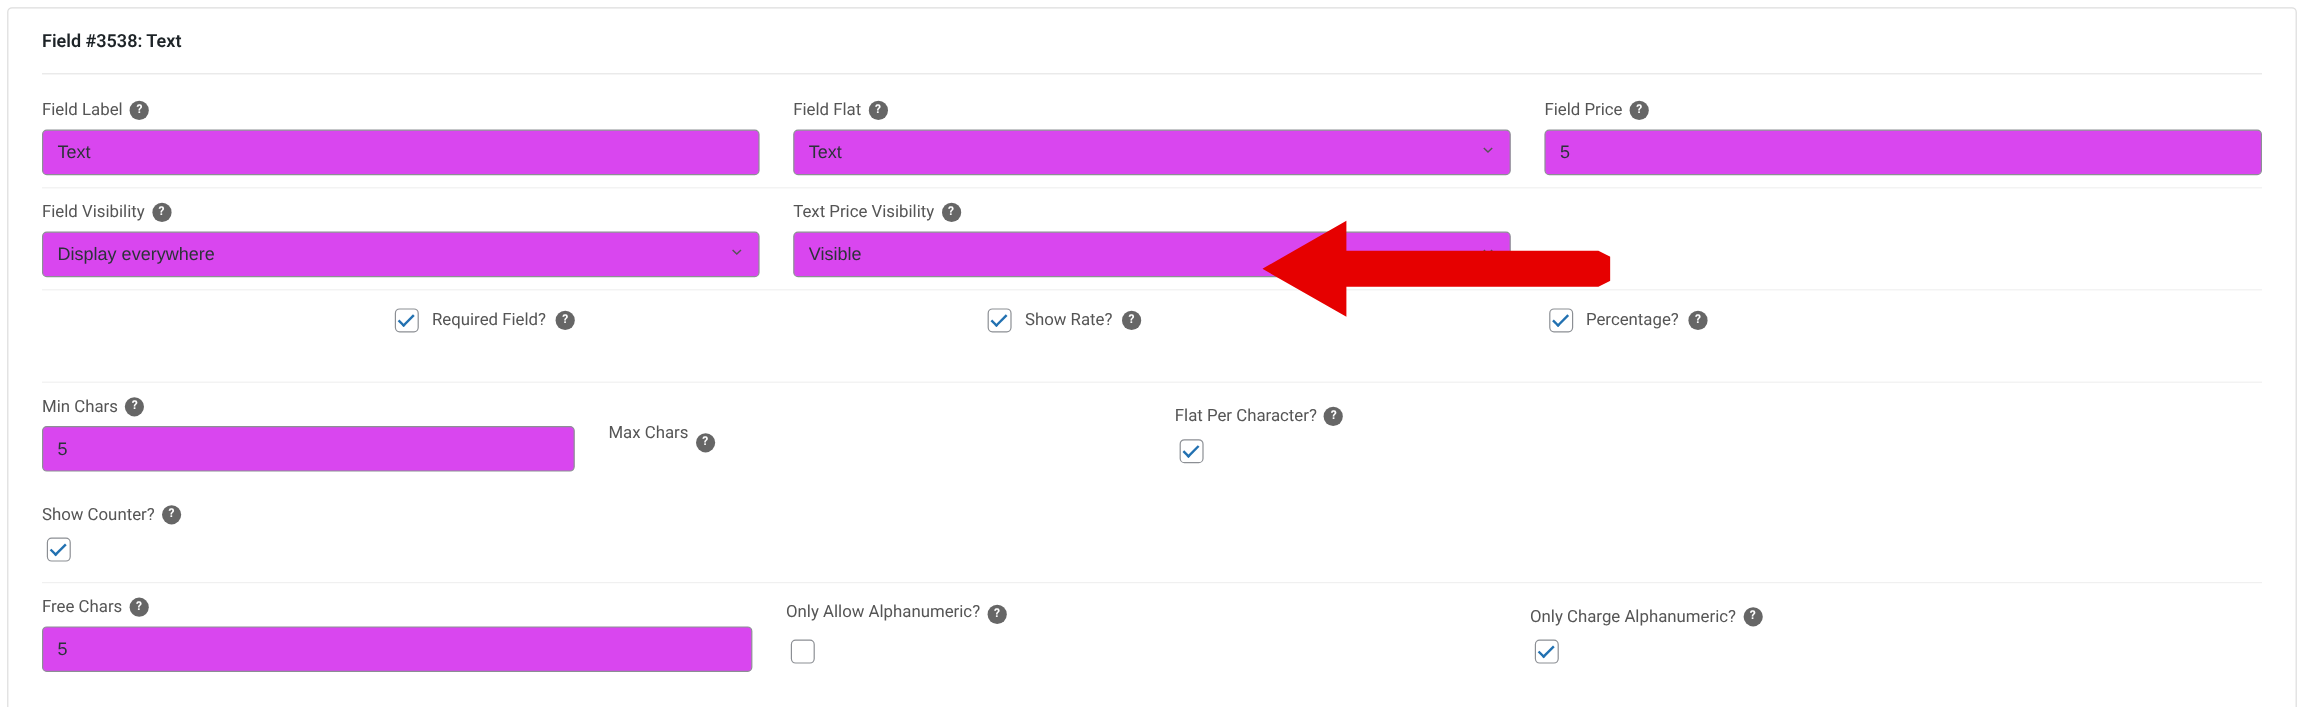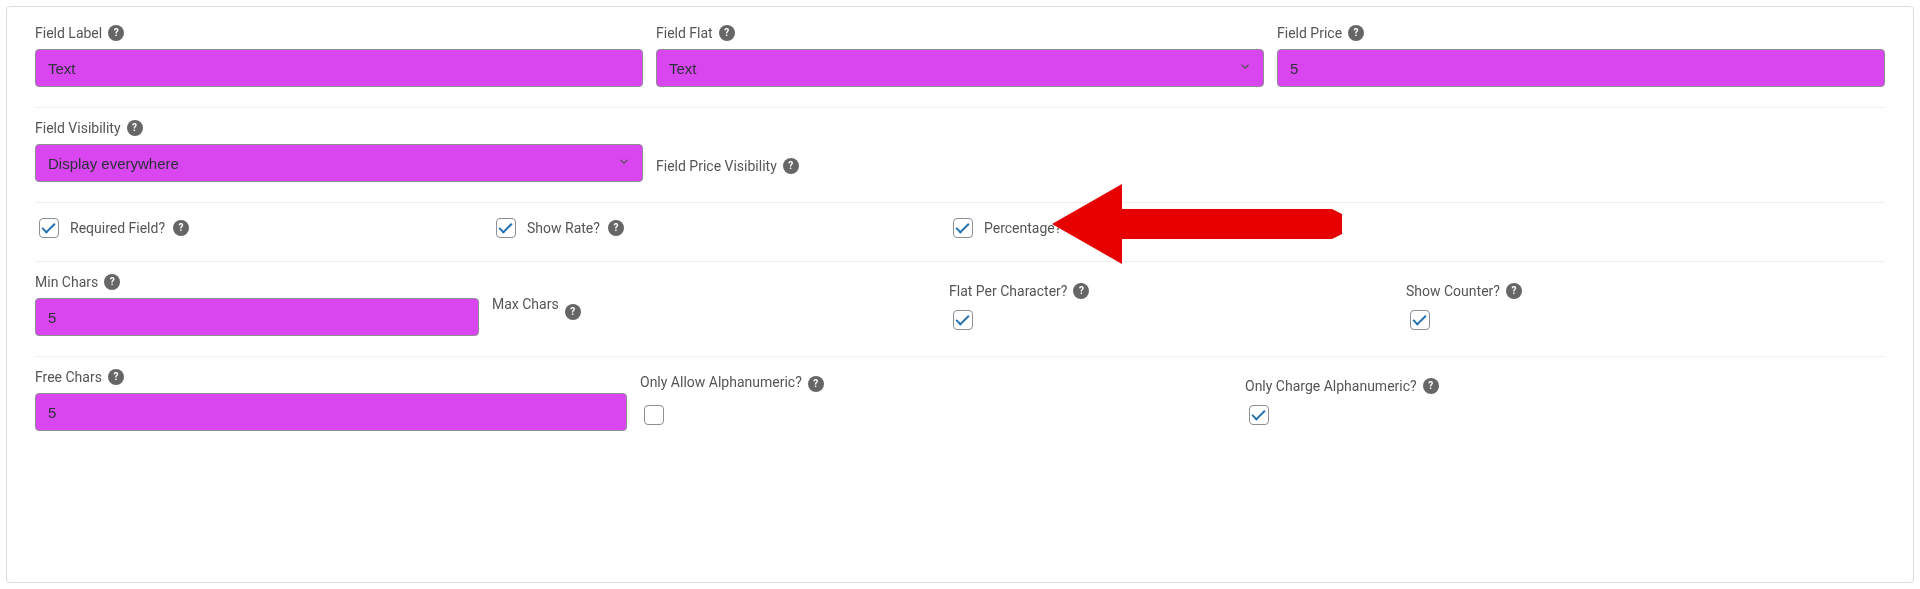--- a/index.html
+++ b/index.html
@@ -23,30 +23,30 @@
   .panel-title {
     font-weight: 600;
     font-size: 15px;
     color: #1d2327;
     padding-bottom: 18px;
     border-bottom: 1px solid #e5e5e5;
     margin-bottom: 22px;
   }
   .row {
     display: flex;
-    gap: 13px;
+    gap: 28px;
     margin-bottom: 12px;
-    padding-bottom: 20px;
+    padding-bottom: 10px;
     border-bottom: 1px solid #f0f0f0;
     align-items: flex-end;
     flex-wrap: wrap;
   }
   .row.no-border { border-bottom: none; }
   .col { flex: 1 1 0; min-width: 180px; }
-  .col-fixed-quarter { flex: 0 0 24%; }
+  .col-fixed-quarter { flex: 0 0 24%; justify-content: flex-end; }
   .label {
     display: block;
     font-size: 14px;
     color: #555;
     margin-bottom: 8px;
   }
   .label-row {
     display: flex;
     align-items: center;
     gap: 6px;
@@ -135,20 +135,21 @@
     left: 1045px;
     top: 172px;
     pointer-events: none;
   }
 </style>
 </head>
 <body>
 
 <div class="panel">
 
+  <div class="panel-title">Field #3538: Text</div>
 
   <div class="row">
 
     <div class="col">
       <div class="label-row">
         <span class="label" style="margin-bottom:0">Field Label</span>
         <span class="help-icon">?</span>
       </div>
       <input type="text" value="Text" style="">
     </div>
@@ -189,22 +190,30 @@
         <span class="chev">
           <svg width="14" height="14" viewBox="0 0 24 24" fill="none" stroke="currentColor" stroke-width="2">
               <polyline points="6 9 12 15 18 9"></polyline>
             </svg>
         </span>
       </div>
     </div>
 
     <div class="col">
       <div class="label-row">
-        <span class="label" style="margin-bottom:0">Field Price Visibility</span>
-        <span class="help-icon">?</span>
+        <span class="label" style="margin-bottom:0">Text Price Visibility</span>
+        <span class="help-icon">?</span>
+      </div>
+      <div class="select-wrap">
+        <input type="text" class="select" readonly="" value="Visible" style="">
+        <span class="chev">
+          <svg width="14" height="14" viewBox="0 0 24 24" fill="none" stroke="currentColor" stroke-width="2">
+              <polyline points="6 9 12 15 18 9"></polyline>
+            </svg>
+        </span>
       </div>
     </div>
 
     <div class="col"></div>
   </div>
 
   <div class="row checkbox-row">
     <div class="col-fixed-quarter col">
       <div class="check-line">
         <input type="checkbox" class="wp" checked="" style="">

